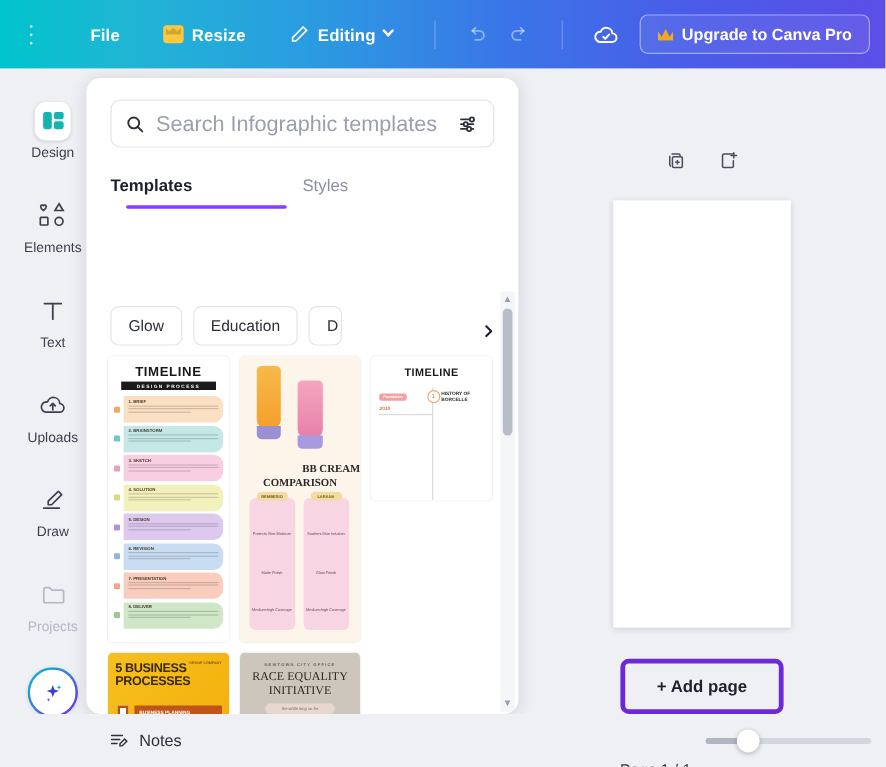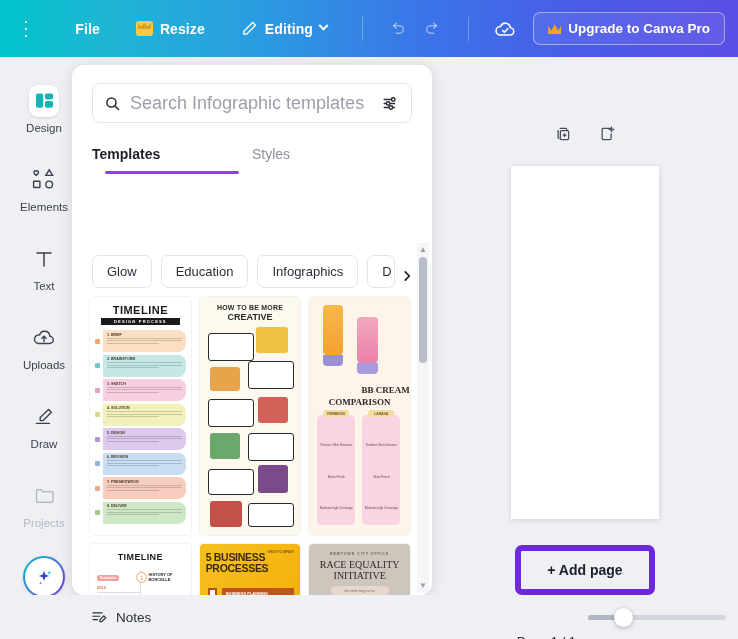--- a/index.html
+++ b/index.html
@@ -167,21 +167,21 @@
   .canvas-area {
     position: absolute; left: 432px; top: 57px; right: 0; bottom: 44px;
     background: #eef0f4; display: flex; flex-direction: column; align-items: center;
   }
   .page-tools { display: flex; gap: 26px; margin-top: 68px; }
   .page-sheet {
     width: 148px; height: 370px; background: #fff; margin-top: 19px;
     box-shadow: 0 1px 5px rgba(30,35,60,.16);
   }
   .add-page-btn {
-    margin-top: 26px; border: 6px solid #6d28d9; border-radius: 7px;
+    margin-top: 26px; border: 4px solid #6d28d9; border-radius: 7px;
     padding: 11px 26px; background: transparent; font-size: 14px; font-weight: bold;
     color: #1d1f2b; cursor: pointer; font-family: "Liberation Sans", sans-serif;
   }
 
   
   .bottombar {
     position: absolute; left: 0; bottom: 0; width: 738px; height: 44px;
     background: #eef0f4; display: flex; align-items: center; z-index: 30;
   }
   .notes-btn {
@@ -376,23 +376,20 @@
 
   <div class="grid-scroll">
 
     <div class="chips" style="position:absolute; top:0; left:0; right:0;">
       <div class="chip">
         <span>Glow</span>
       </div>
       <div class="chip">
         <span>Education</span>
       </div>
-      <div class="chip">
-        <span>Infographics</span>
-      </div>
       <div class="chip cut">
         <span>D</span>
       </div>
     </div>
     <div class="chip-next" style="top:24px;">
       <svg width="14" height="14" viewBox="0 0 24 24" fill="none" stroke="#1d1f2b" stroke-width="3" stroke-linecap="round" stroke-linejoin="round">
         <path d="M9 5l7 7-7 7"></path>
       </svg>
     </div>
 
@@ -470,38 +467,20 @@
               <div class="tl-bar" style="background:#cfe6c7">
                 <div class="tl-h">8. DELIVER</div>
                 <div class="tl-l"></div>
                 <div class="tl-l"></div>
                 <div class="tl-l s"></div>
               </div>
             </div>
         </div>
       </div>
 
-      <div class="thumb">
-        <div style="width:100%;height:100%;background:#fdf9ef;padding:7px 5px;position:relative;">
-          <div style="text-align:center;font-size:7px;font-weight:bold;color:#2a2a2a;letter-spacing:.2px;">HOW TO BE MORE</div>
-          <div style="text-align:center;font-size:9px;font-weight:bold;color:#2a2a2a;margin-top:1px;">CREATIVE</div>
-          <div style="position:absolute;left:8px;top:36px;width:46px;height:28px;border:.8px solid #2a2a2a;border-radius:3px;background:#fff;"></div>
-          <div style="position:absolute;left:56px;top:30px;width:32px;height:26px;background:#f0c040;border-radius:3px;"></div>
-          <div style="position:absolute;left:10px;top:70px;width:30px;height:24px;background:#e8a44a;border-radius:3px;"></div>
-          <div style="position:absolute;left:48px;top:64px;width:46px;height:28px;border:.8px solid #2a2a2a;border-radius:3px;background:#fff;"></div>
-          <div style="position:absolute;left:8px;top:102px;width:46px;height:28px;border:.8px solid #2a2a2a;border-radius:3px;background:#fff;"></div>
-          <div style="position:absolute;left:58px;top:100px;width:30px;height:26px;background:#d4605a;border-radius:3px;"></div>
-          <div style="position:absolute;left:10px;top:136px;width:30px;height:26px;background:#6aa86e;border-radius:3px;"></div>
-          <div style="position:absolute;left:48px;top:136px;width:46px;height:28px;border:.8px solid #2a2a2a;border-radius:3px;background:#fff;"></div>
-          <div style="position:absolute;left:8px;top:172px;width:46px;height:26px;border:.8px solid #2a2a2a;border-radius:3px;background:#fff;"></div>
-          <div style="position:absolute;left:58px;top:168px;width:30px;height:28px;background:#7a4a8a;border-radius:3px;"></div>
-          <div style="position:absolute;left:10px;top:204px;width:32px;height:26px;background:#c4504a;border-radius:3px;"></div>
-          <div style="position:absolute;left:48px;top:206px;width:46px;height:24px;border:.8px solid #2a2a2a;border-radius:3px;background:#fff;"></div>
-        </div>
-      </div>
 
       <div class="thumb">
         <div style="width:100%;height:100%;background:#fdf4ea;position:relative;padding:6px;">
           <div style="position:absolute;left:14px;top:8px;width:20px;height:52px;border-radius:4px 4px 7px 7px;background:linear-gradient(#f6b94a,#f5a02c);"></div>
           <div style="position:absolute;left:14px;top:58px;width:20px;height:11px;background:#9b8fd4;border-radius:0 0 4px 4px;"></div>
           <div style="position:absolute;left:48px;top:20px;width:21px;height:48px;border-radius:4px 4px 7px 7px;background:linear-gradient(#f3a7c0,#e87fa8);"></div>
           <div style="position:absolute;left:48px;top:66px;width:21px;height:11px;background:#a79ade;border-radius:0 0 4px 4px;"></div>
           <div style="position:absolute;left:12px;right:0;top:88px;text-align:center;font-size:9px;font-weight:bold;color:#2a2a2a;font-family:'Liberation Serif',serif;padding-left:40px;">BB CREAM</div>
           <div style="position:absolute;left:0;right:0;top:100px;text-align:center;font-size:9px;font-weight:bold;color:#2a2a2a;font-family:'Liberation Serif',serif;">COMPARISON</div>
           <div style="position:absolute;left:8px;top:118px;width:38px;height:110px;background:#f7d5e2;border-radius:5px;">

